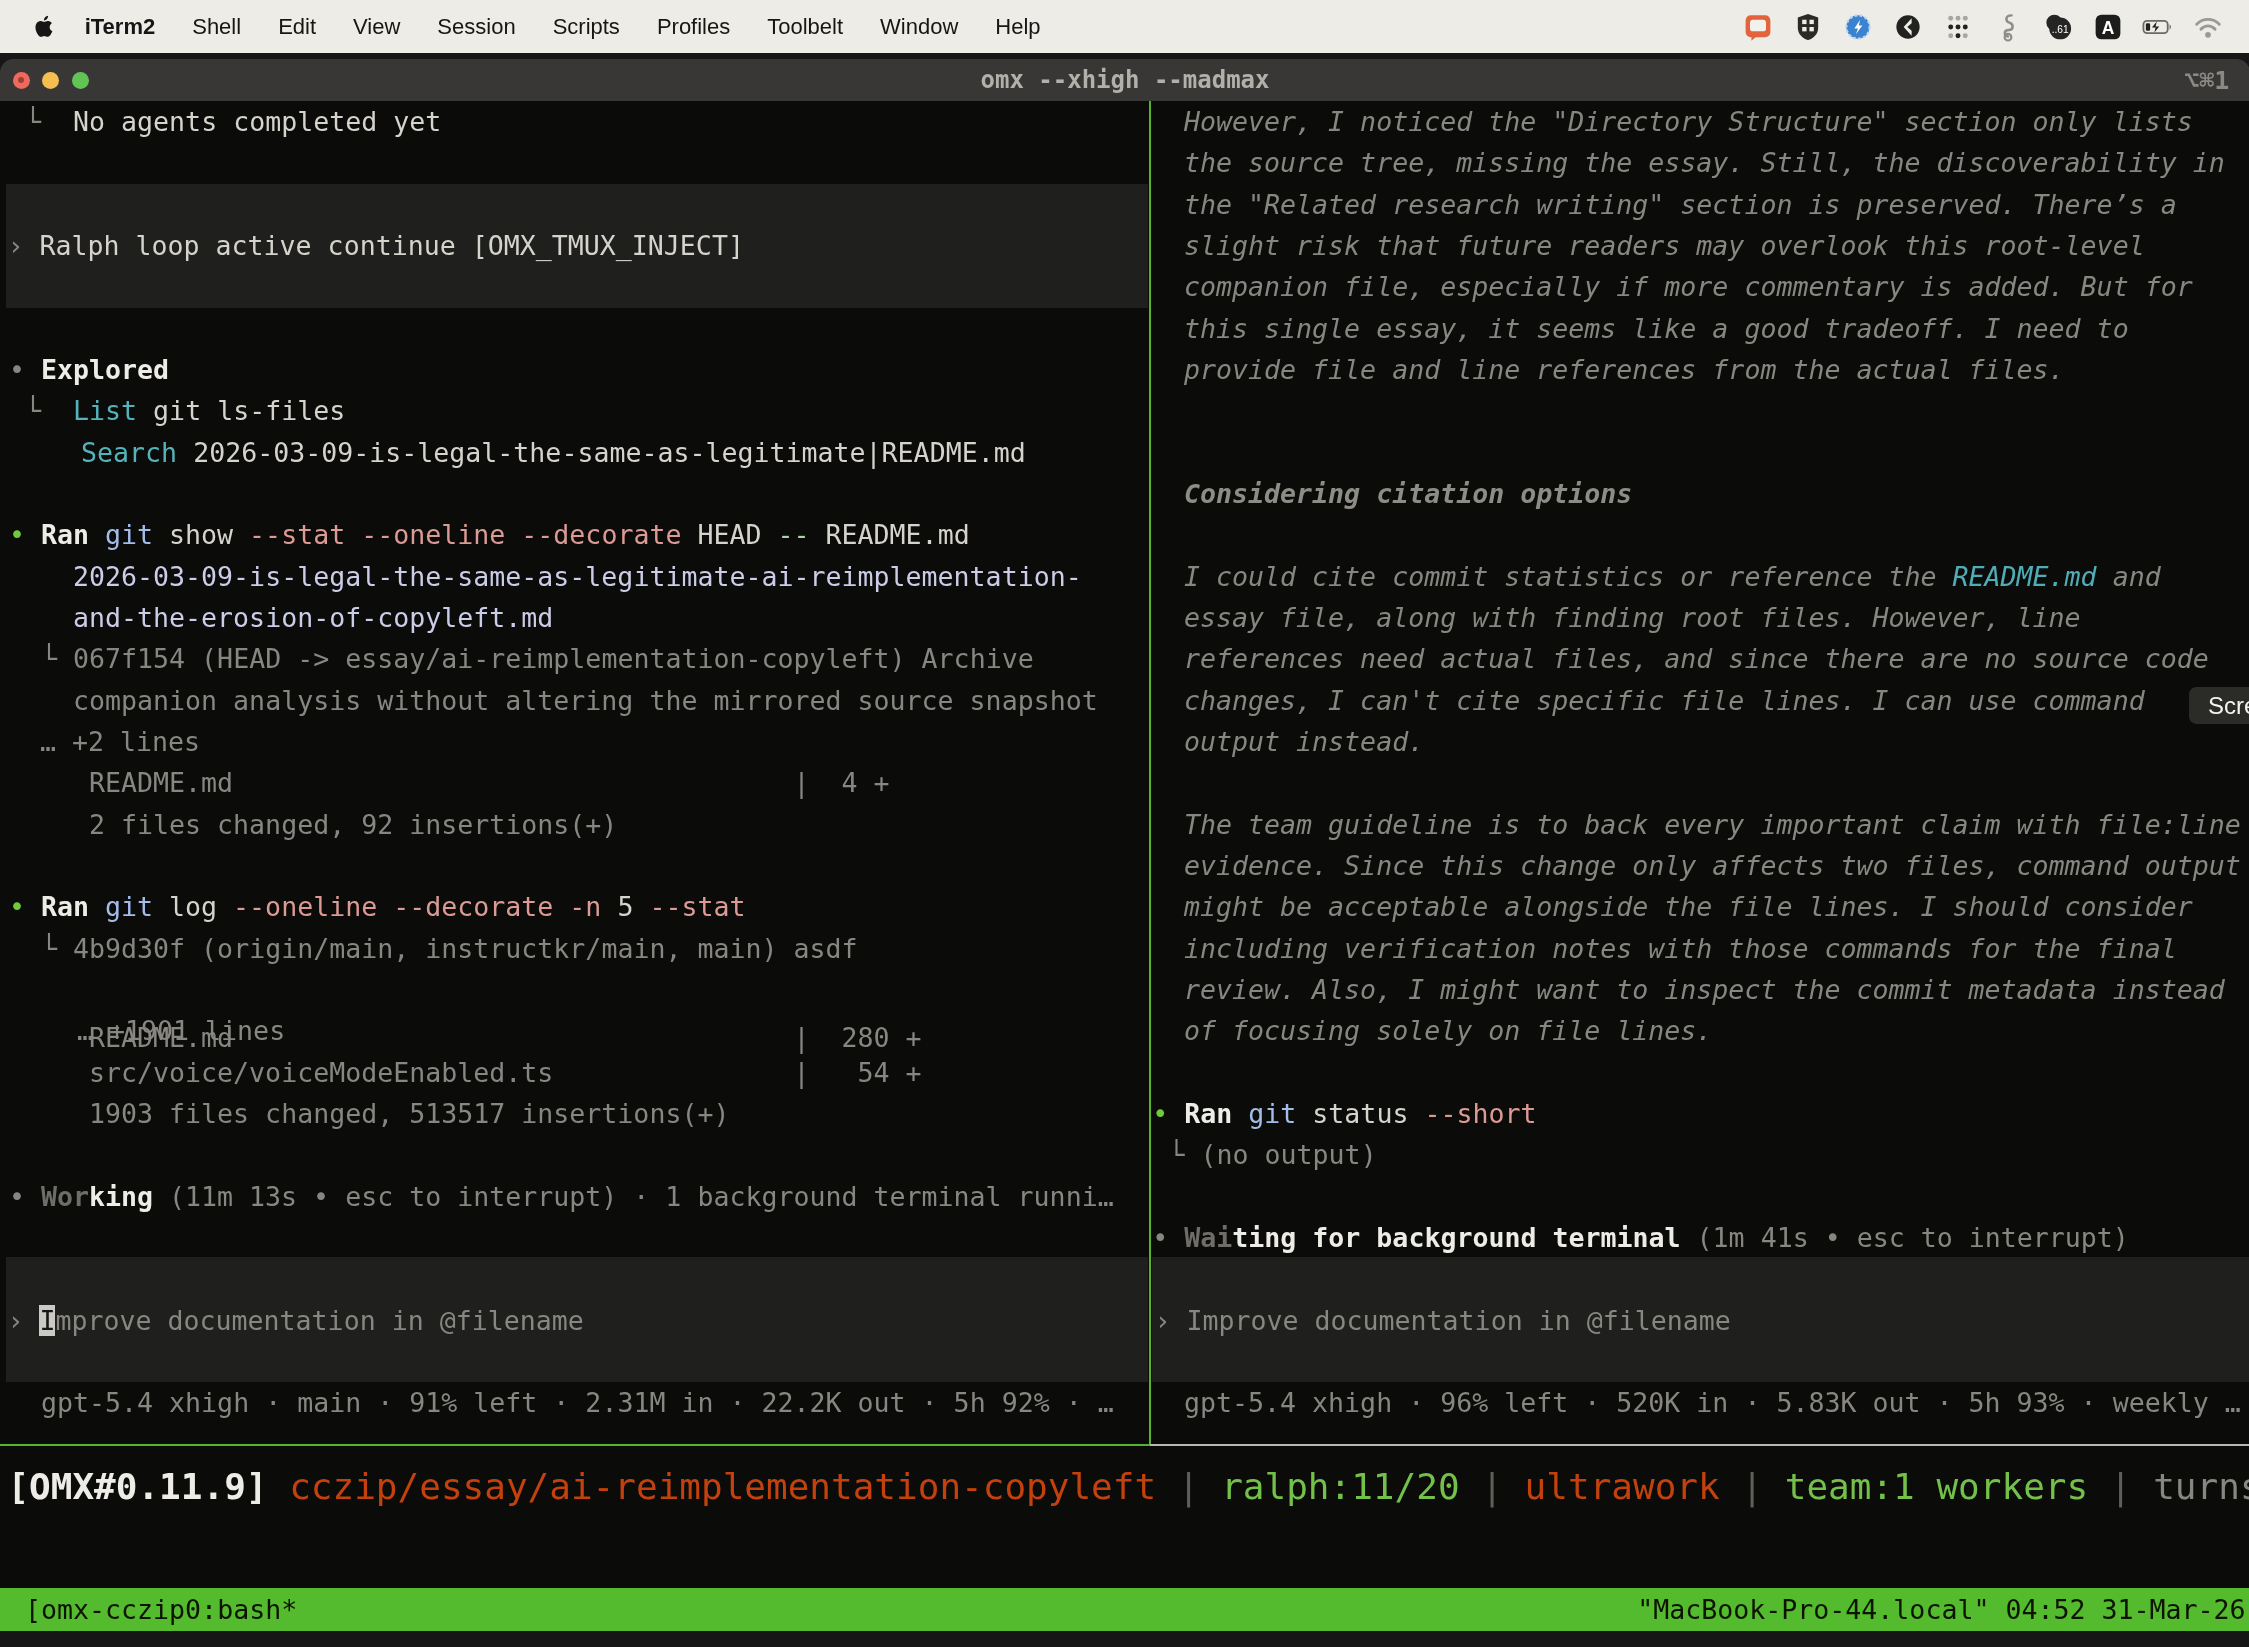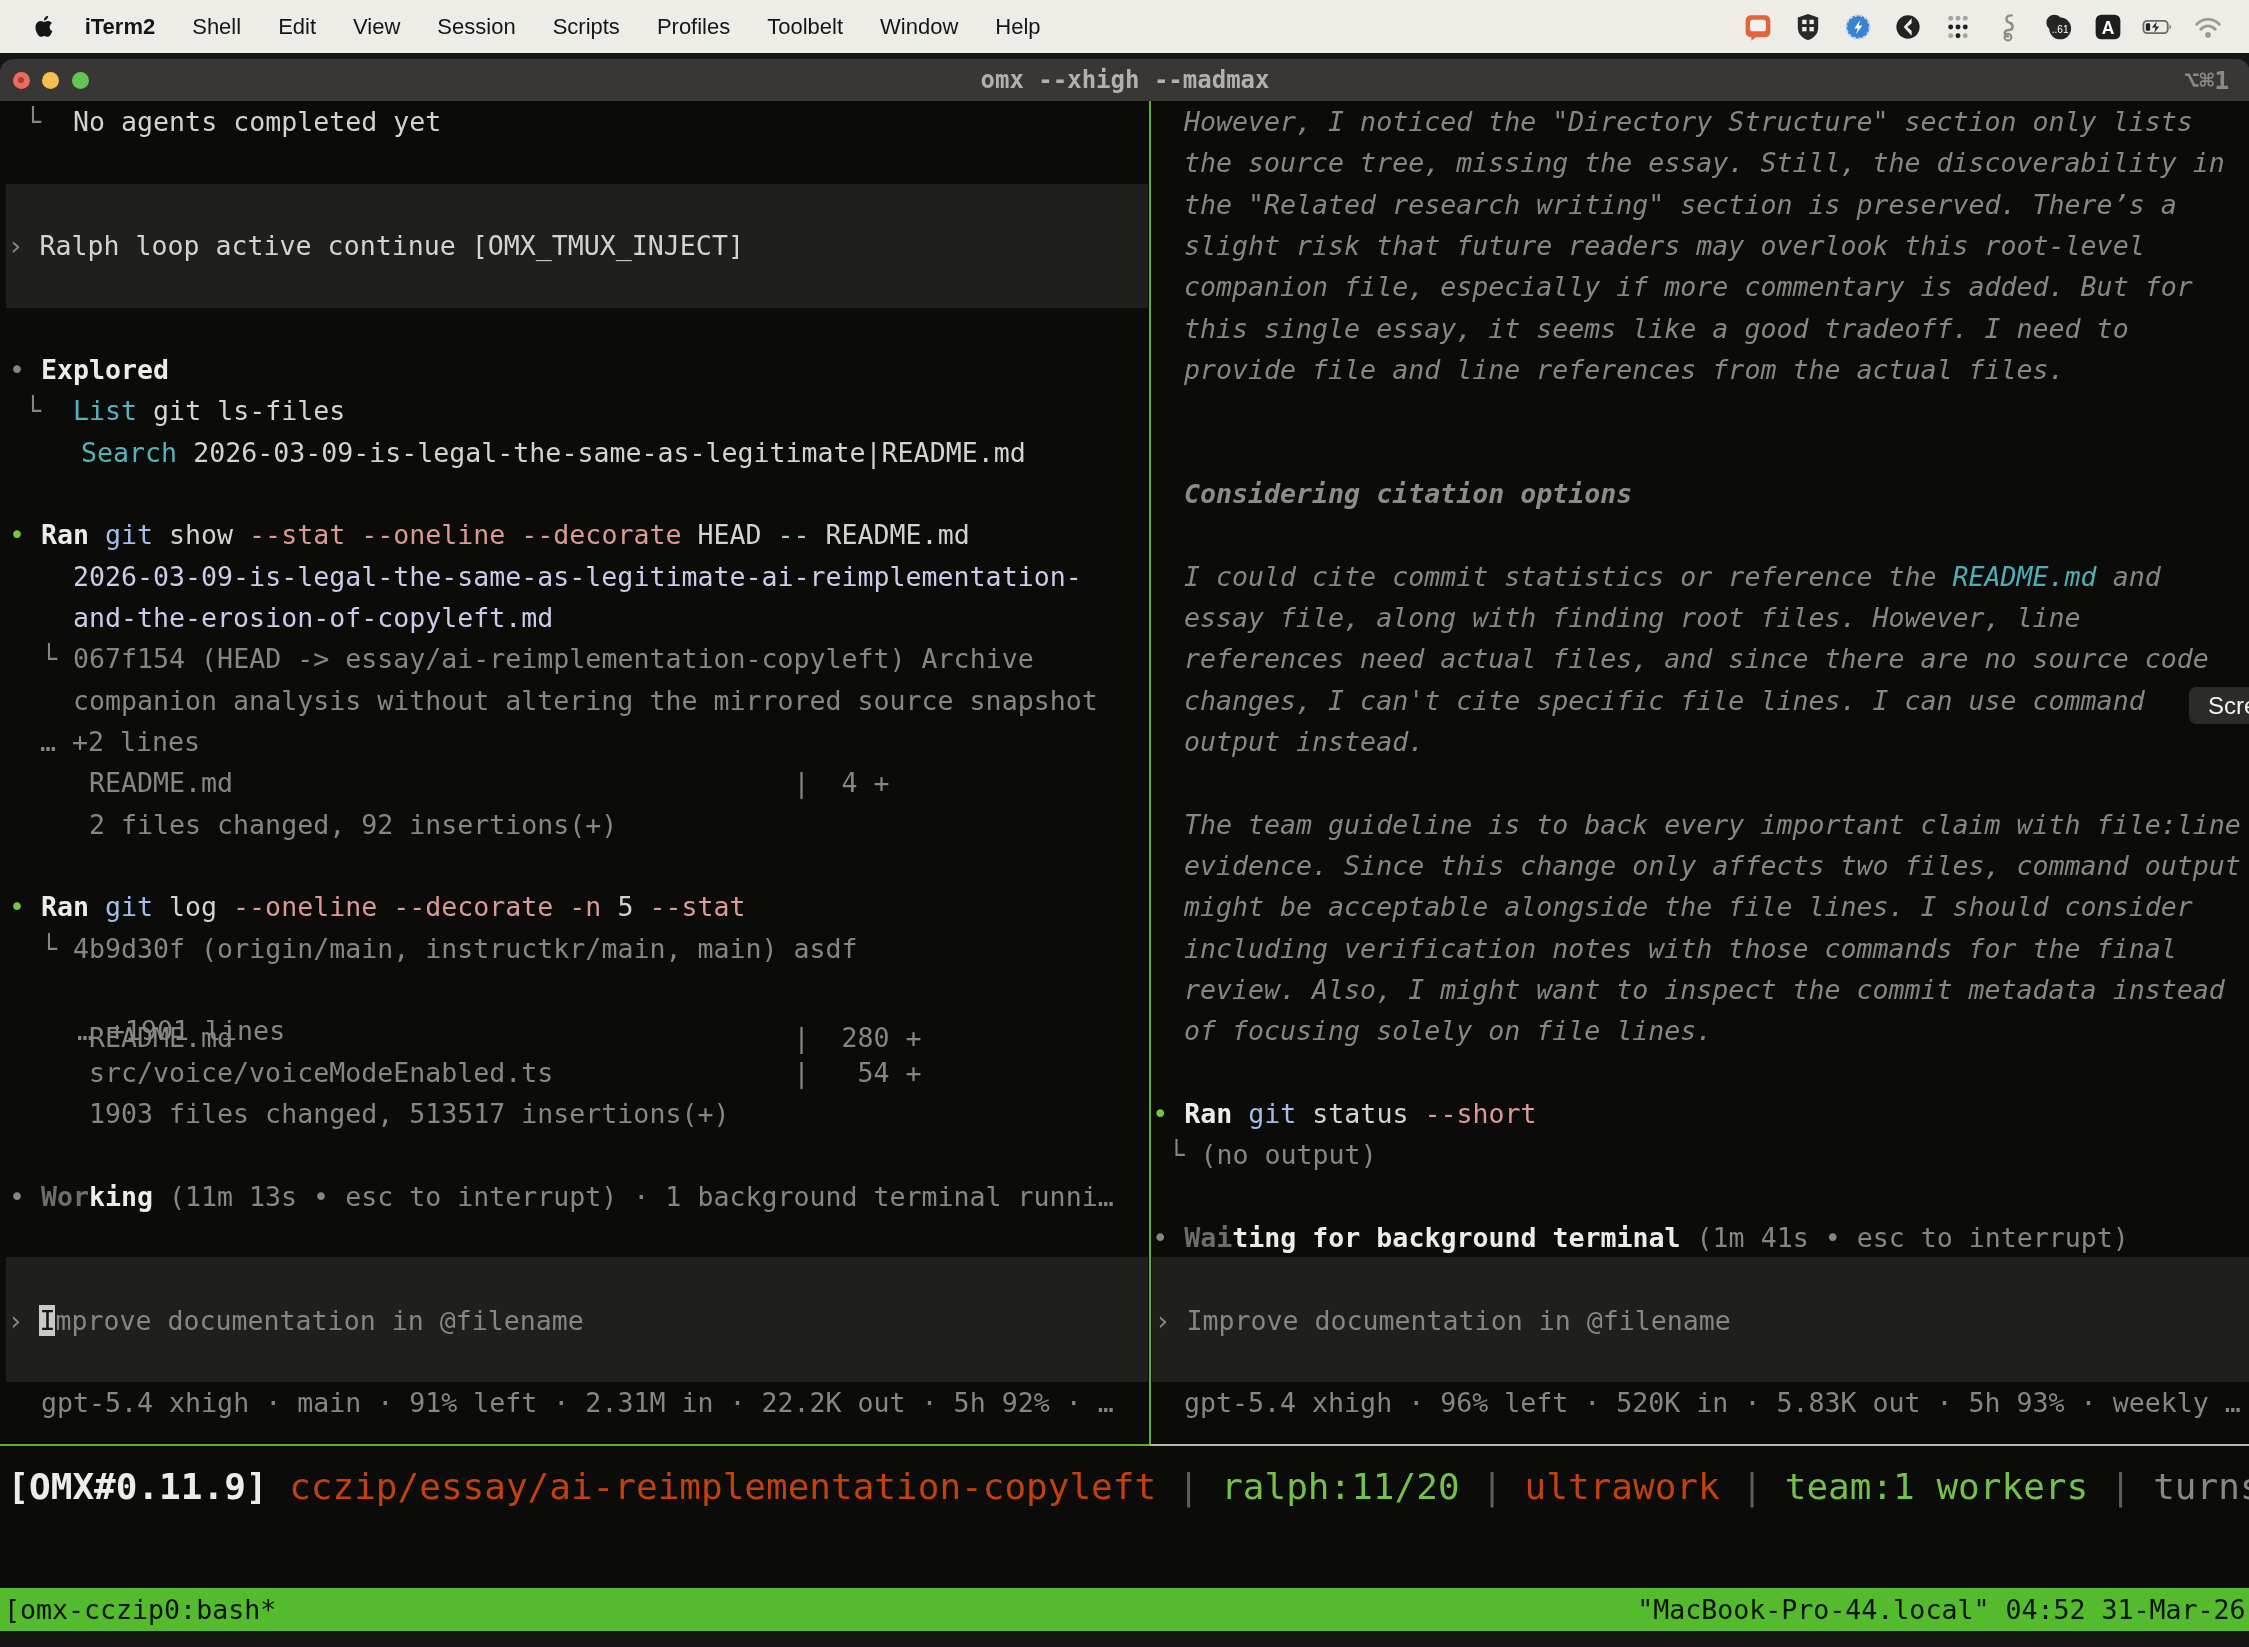--- a/index.html
+++ b/index.html
@@ -59,21 +59,21 @@
   #hborder-left{position:absolute;left:0;top:1385px;width:1149px;height:2.2px;background:#56b32c;z-index:5;}
   #hborder-right{position:absolute;left:1150px;top:1385px;width:1100px;height:2.2px;background:#b9b7b2;z-index:5;}
 
   
   #omx-line{position:absolute;left:7.4px;top:1407px;width:2237px;height:41px;display:flex;align-items:center;
     font-size:36px;white-space:pre;}
 
   
   #tmuxbar{position:absolute;left:0;top:1529px;width:2250px;height:43px;background:#54ba2e;
     display:flex;align-items:center;font-size:26.6px;color:#0c1400;}
-  #tmux-left{padding-left:4px;white-space:pre;}
+  #tmux-left{padding-left:25px;white-space:pre;}
   #tmux-right{margin-left:auto;padding-right:4.4px;white-space:pre;}
 
   
   #overlay-chip{position:absolute;left:2189px;top:687px;width:89px;height:37px;background:#2b2b28;
     border-radius:7.4px;display:flex;align-items:center;padding-left:19px;
     font-family:"Liberation Sans",sans-serif;font-size:24px;color:#f4f3f0;z-index:9;}
 </style>
 </head>
 <body>
 

